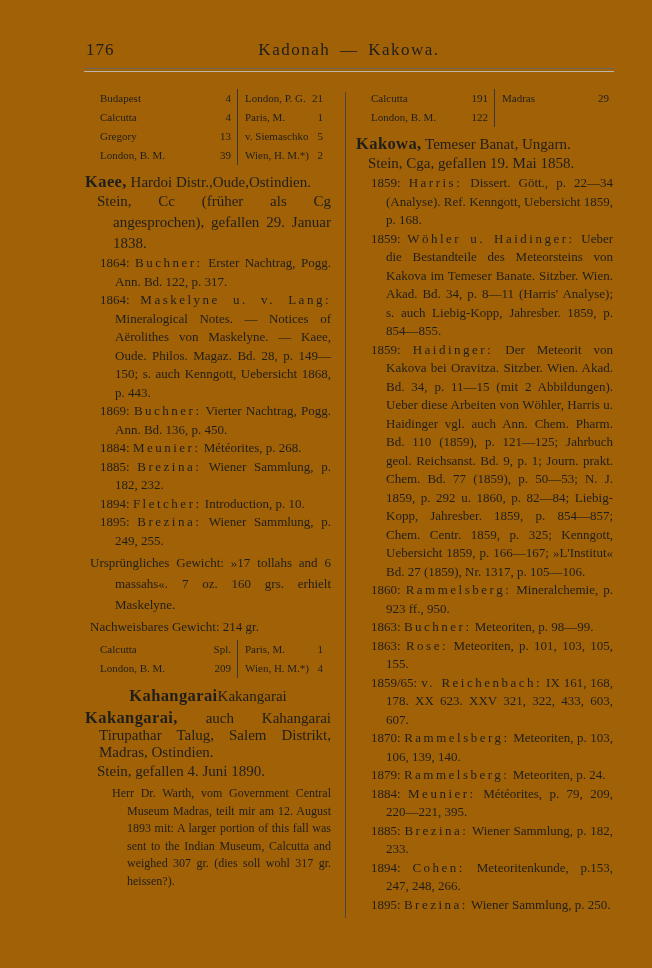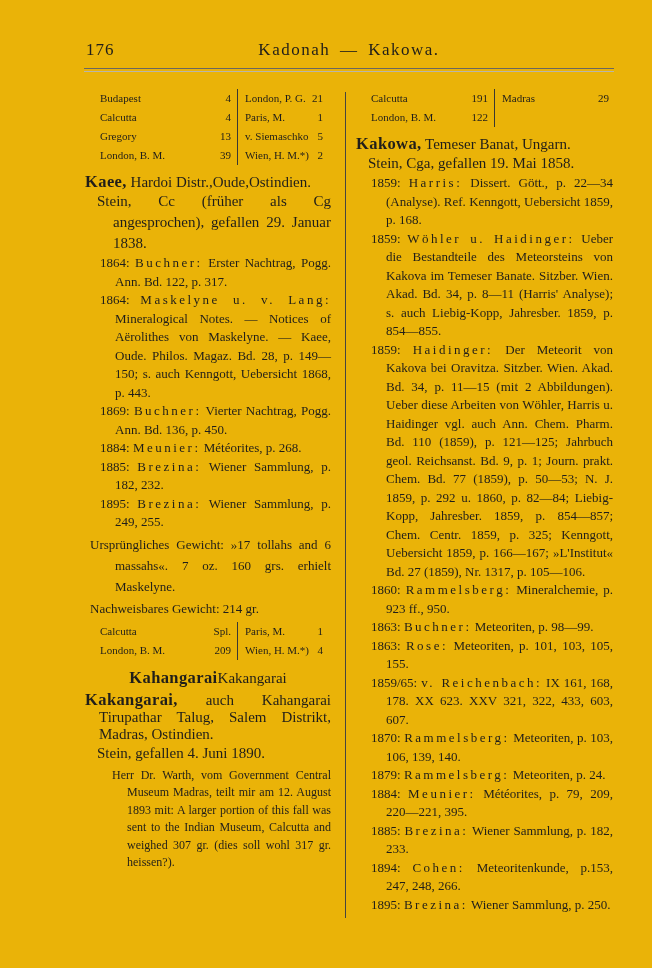--- a/index.html
+++ b/index.html
@@ -1,18 +1,18 @@
 <!DOCTYPE html>
 <html><head>
 <meta charset="utf-8">
 <style>
   html,body { margin:0; padding:0; background:#e8e6e0; }
   .page {
     position:relative; width:652px; height:968px;
-    background:#eab308; color:#201e1a; overflow:hidden;
+    background:#a16207; color:#201e1a; overflow:hidden;
     font-family:"Liberation Serif", serif;
   }
   .page-number { position:absolute; top:40px; left:86px; font-size:17px; letter-spacing:1px; }
   .page-title  { position:absolute; top:40px; left:85px; width:528px; text-align:center;
                  font-size:17px; letter-spacing:1.5px; word-spacing:4px; }
   .header-rule { position:absolute; top:68px; left:84px; width:530px;
                  border-top:1.5px solid #6a675f; height:2px; border-bottom:0.5px solid #b9b5aa; }
   .column-divider { position:absolute; left:345px; top:92px; height:826px; width:1px; background:#47453f; }
 
   .col { position:absolute; top:86px; }
@@ -103,20 +103,21 @@
     </div>
 
     <p class="entry-heading"><span class="entry-name">Kaee,</span><span> Hardoi Distr.,Oude,Ostindien.</span></p>
     <p class="fall-par">Stein, Cc (früher als Cg angesprochen), gefallen 29. Januar 1838.</p>
 
     <p class="bib"><span>1864:</span> <span class="bib-author">Buchner:</span> <span>Erster Nachtrag, Pogg. Ann. Bd. 122, p. 317.</span></p>
     <p class="bib"><span>1864:</span> <span class="bib-author">Maskelyne u. v. Lang:</span> <span>Mineralogical Notes. — Notices of Aërolithes von Maskelyne. — Kaee, Oude. Philos. Magaz. Bd. 28, p. 149—150; s. auch Kenngott, Uebersicht 1868, p. 443.</span></p>
     <p class="bib"><span>1869:</span> <span class="bib-author">Buchner:</span> <span>Vierter Nachtrag, Pogg. Ann. Bd. 136, p. 450.</span></p>
     <p class="bib"><span>1884:</span> <span class="bib-author">Meunier:</span> <span>Météorites, p. 268.</span></p>
     <p class="bib"><span>1885:</span> <span class="bib-author">Brezina:</span> <span>Wiener Sammlung, p. 182, 232.</span></p>
+    <p class="bib"><span>1894:</span> <span class="bib-author">Fletcher:</span> <span>Introduction, p. 10.</span></p>
     <p class="bib"><span>1895:</span> <span class="bib-author">Brezina:</span> <span>Wiener Sammlung, p. 249, 255.</span></p>
 
     <p class="weight-par mt2">Ursprüngliches Gewicht: »17 tollahs and 6 massahs«. 7 oz. 160 grs. erhielt Maskelyne.</p>
     <p class="weight-par">Nachweisbares Gewicht: 214 gr.</p>
 
     <div class="tbl tbl-bottom">
       <div class="trow">
         <span class="tc tc1">
             <span>Calcutta</span>
             <span>Spl.</span>

